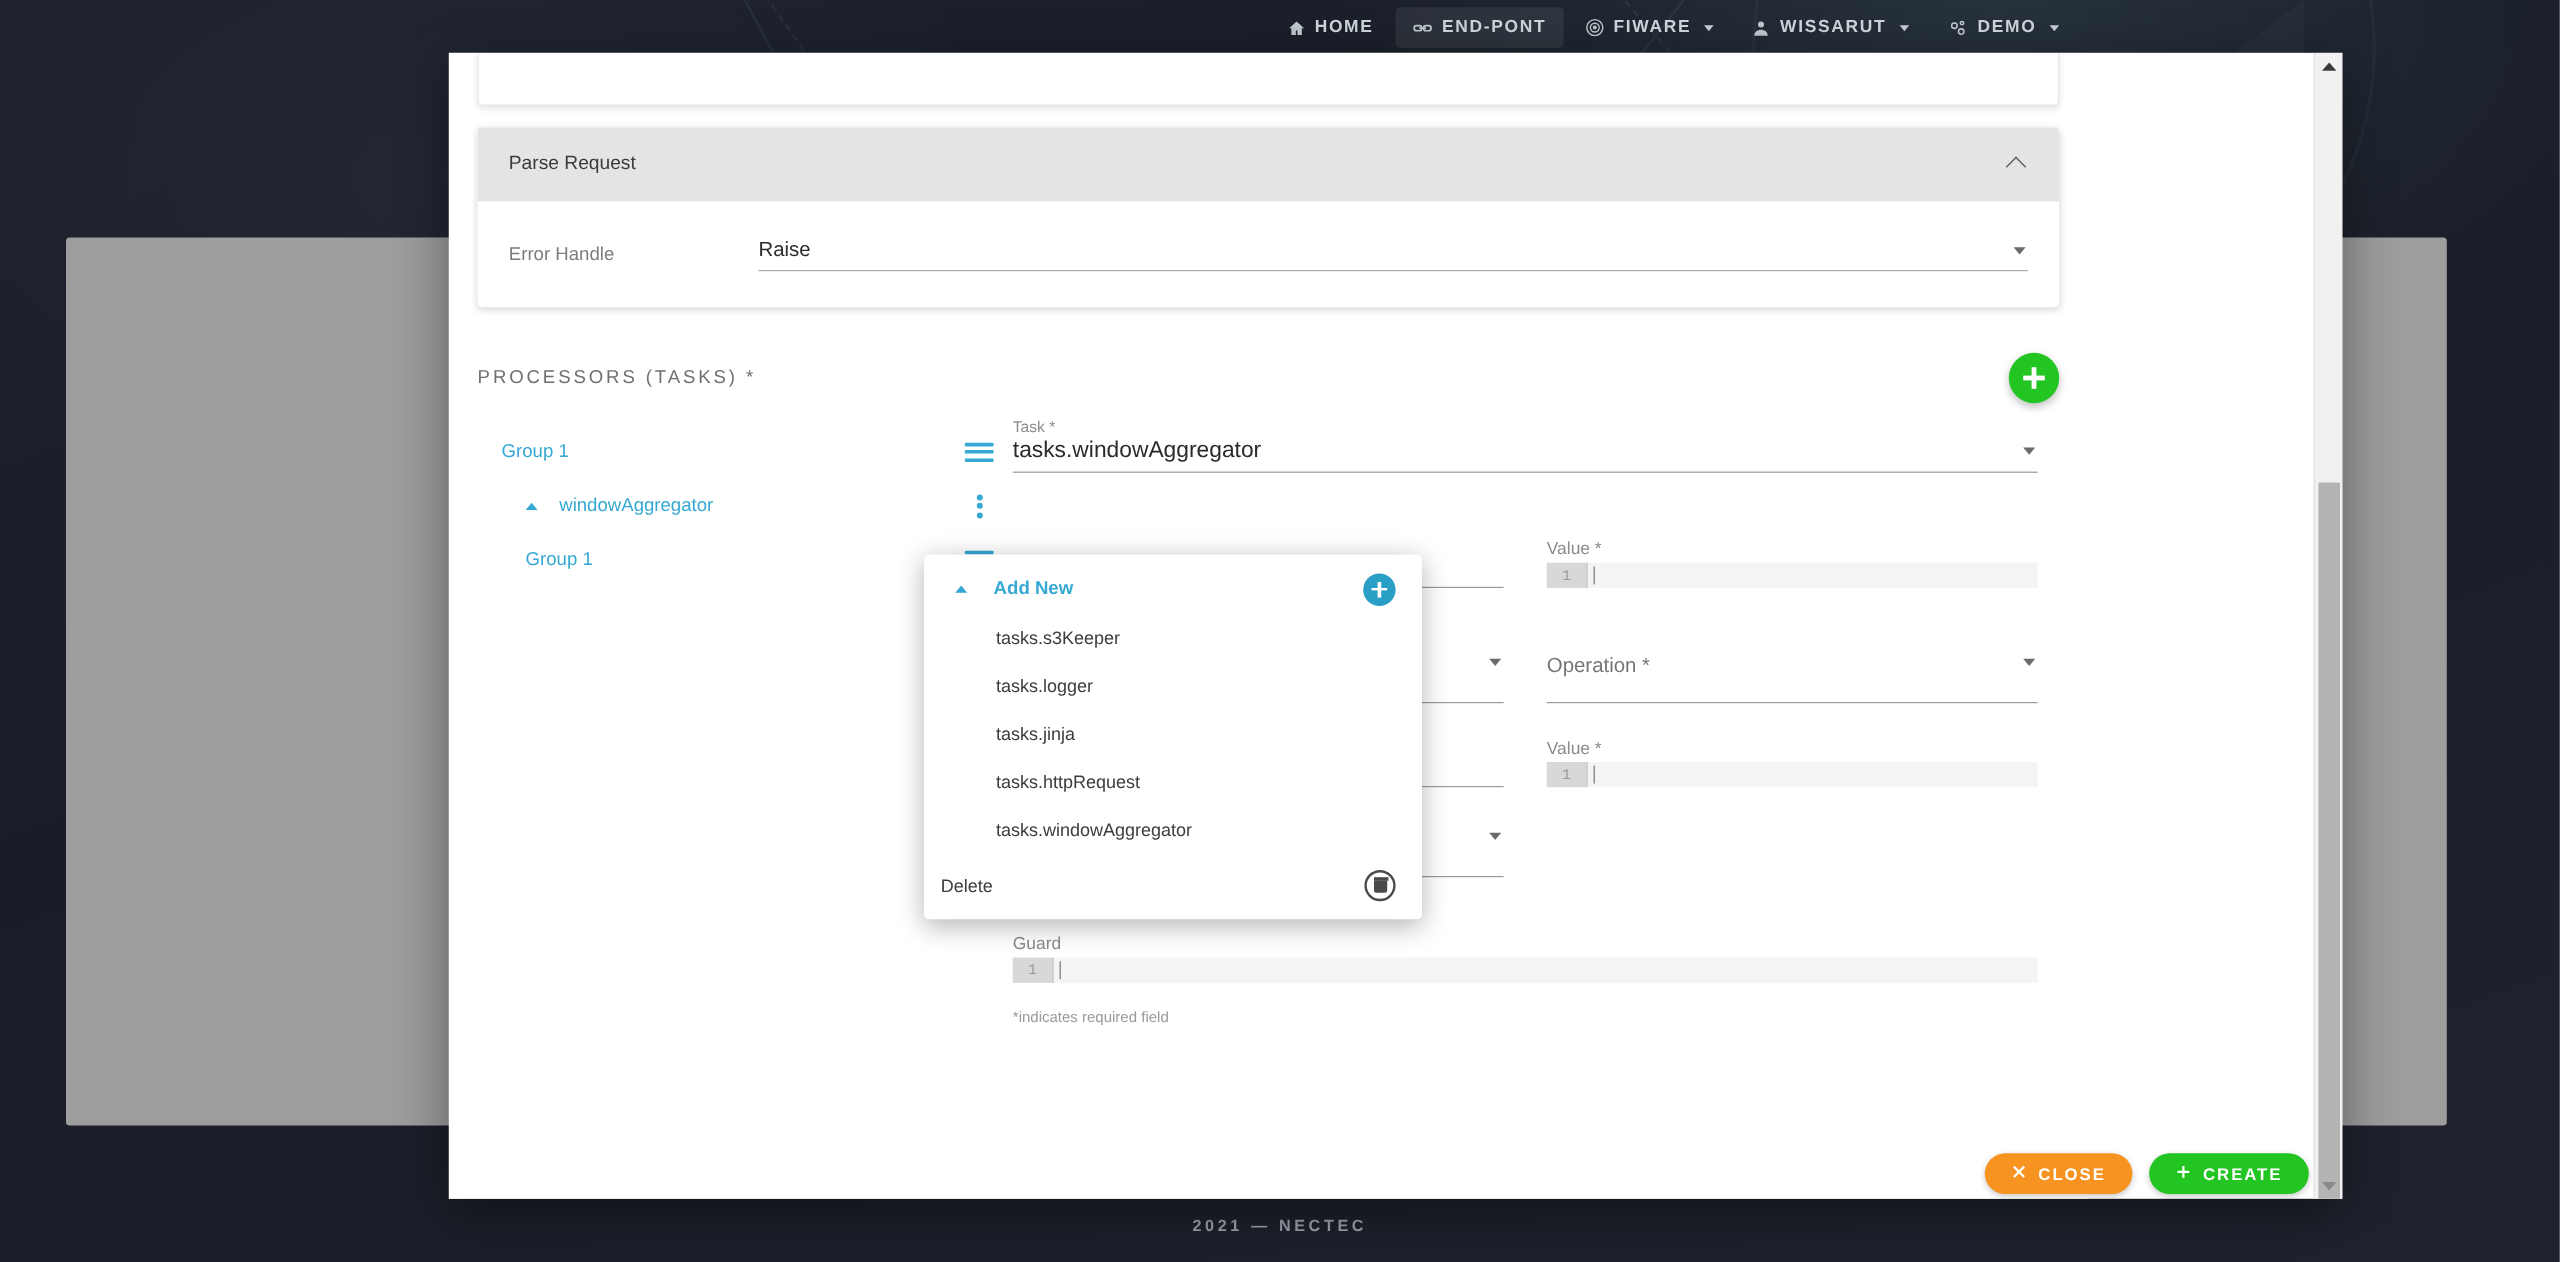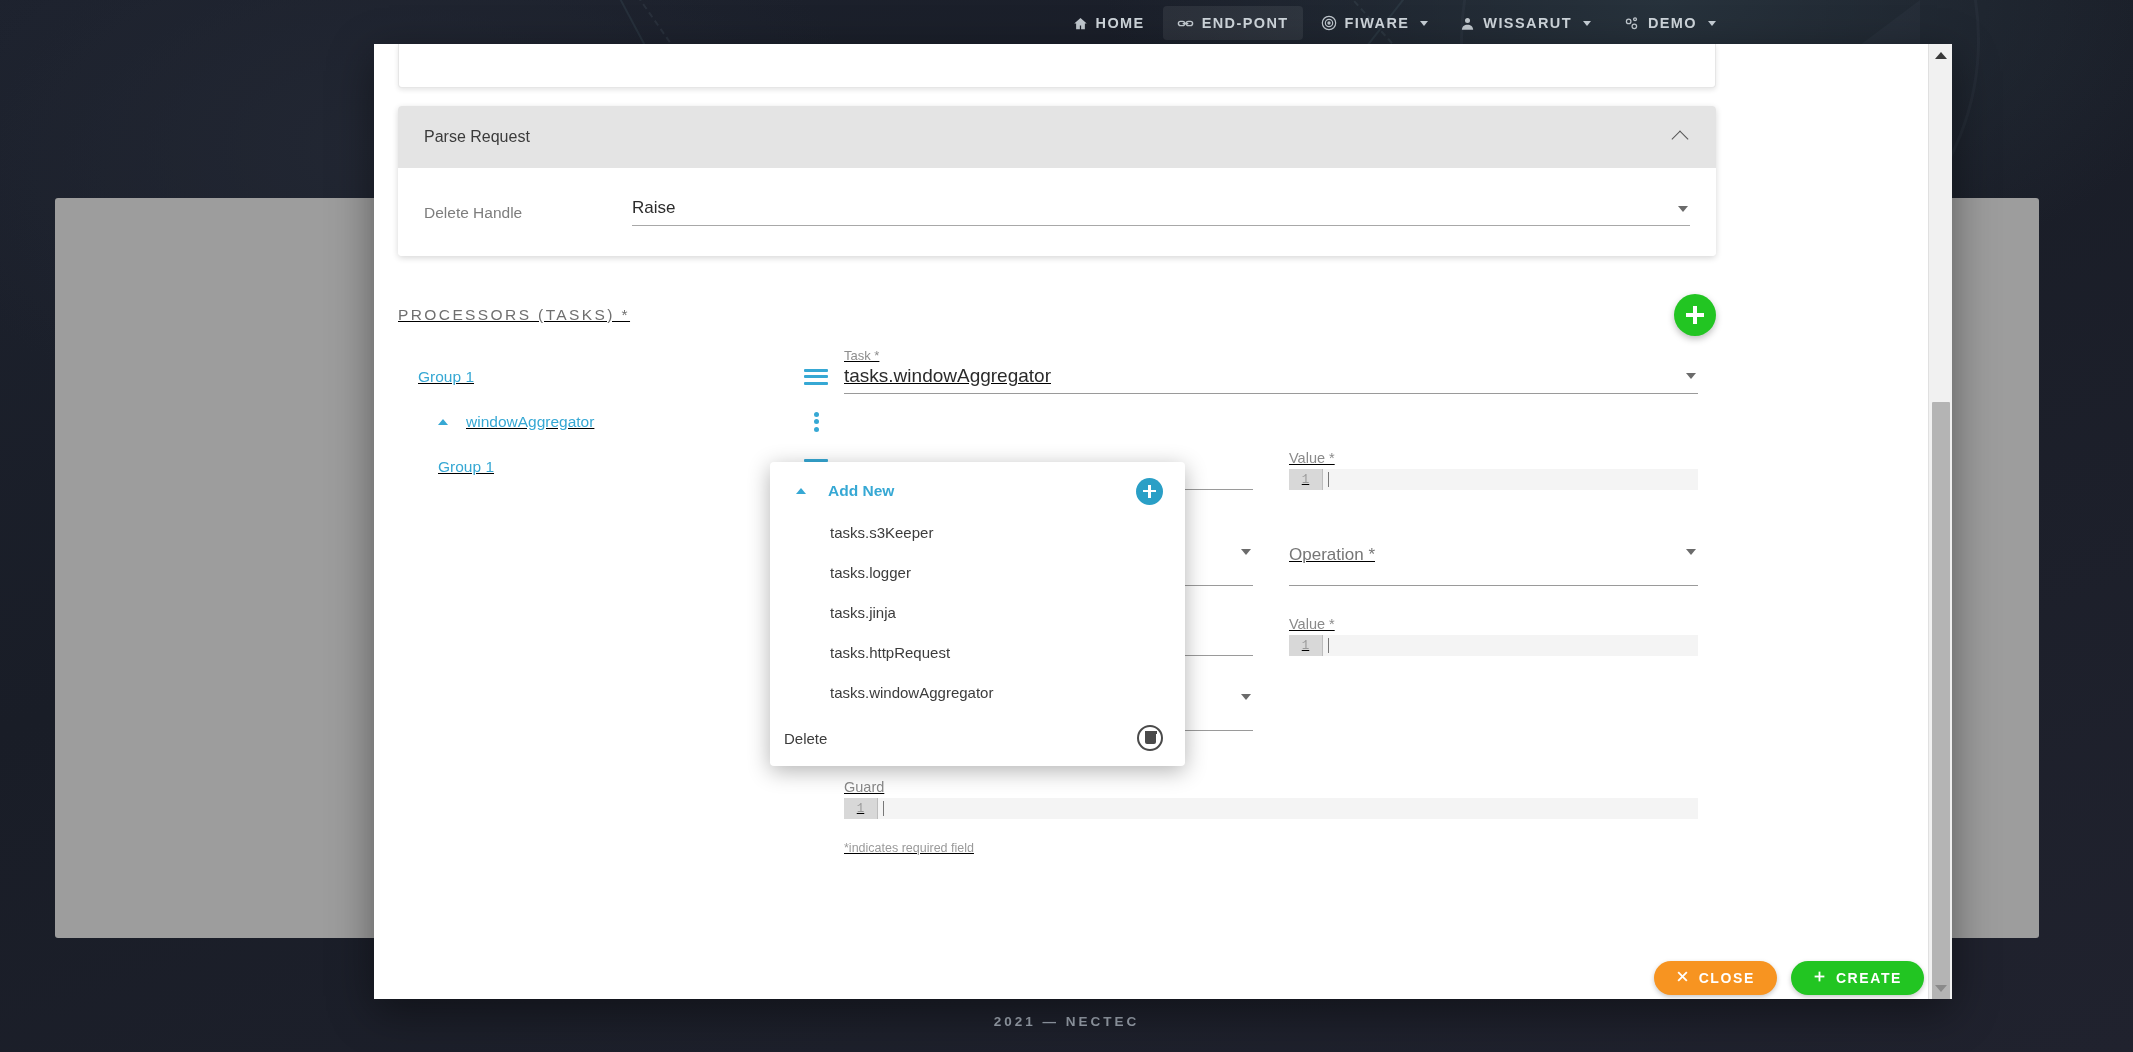--- a/index.html
+++ b/index.html
@@ -172,21 +172,21 @@
   }
   .sel-caret {
     position: absolute; right: 2px; top: 12px;
     width: 0; height: 0;
     border-left: 5px solid transparent;
     border-right: 5px solid transparent;
     border-top: 6px solid #6b6b6b;
   }
 
   
-  #proc-section { margin: 30px 24px 0 24px; position: relative; text-decoration: underline; }
+  #proc-section { margin: 30px 24px 0 24px; position: relative; }
   #proc-head {
     display: flex; align-items: center;
     height: 58px;
   }
   #proc-title {
     font-size: 15.5px;
     letter-spacing: 2.4px;
     color: #6f6f6f;
     flex: 1;
   }
@@ -510,21 +510,21 @@
   <div id="dialog-body">
 
     <div id="top-partial-card"></div>
 
     <div id="parse-panel">
       <div id="parse-header">
         <span class="ptitle">Parse Request</span>
         <span class="chev-up"></span>
       </div>
       <div id="parse-content">
-        <span class="field-label-left">Delete Handle</span>
+        <span class="field-label-left">Error Handle</span>
         <div class="select-line">
           <span class="sel-val">Raise</span>
           <span class="sel-caret"></span>
         </div>
       </div>
     </div>
 
     <div id="proc-section">
       <div id="proc-head">
         <span id="proc-title">PROCESSORS (TASKS) *</span>

